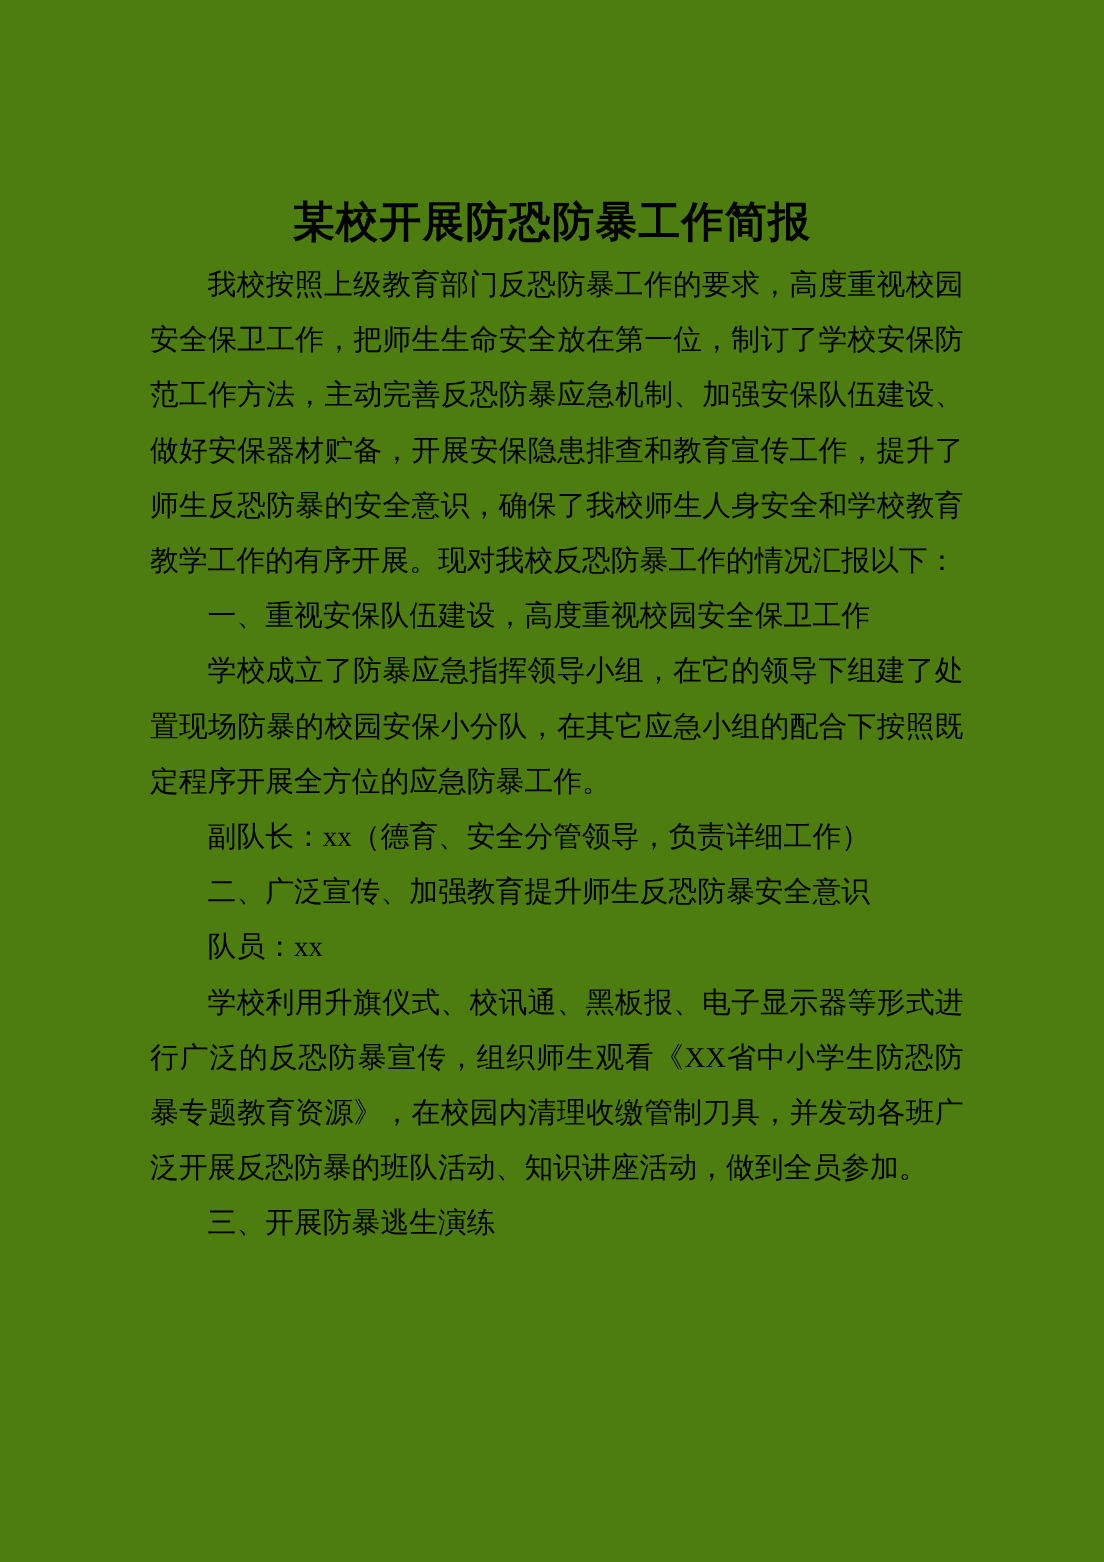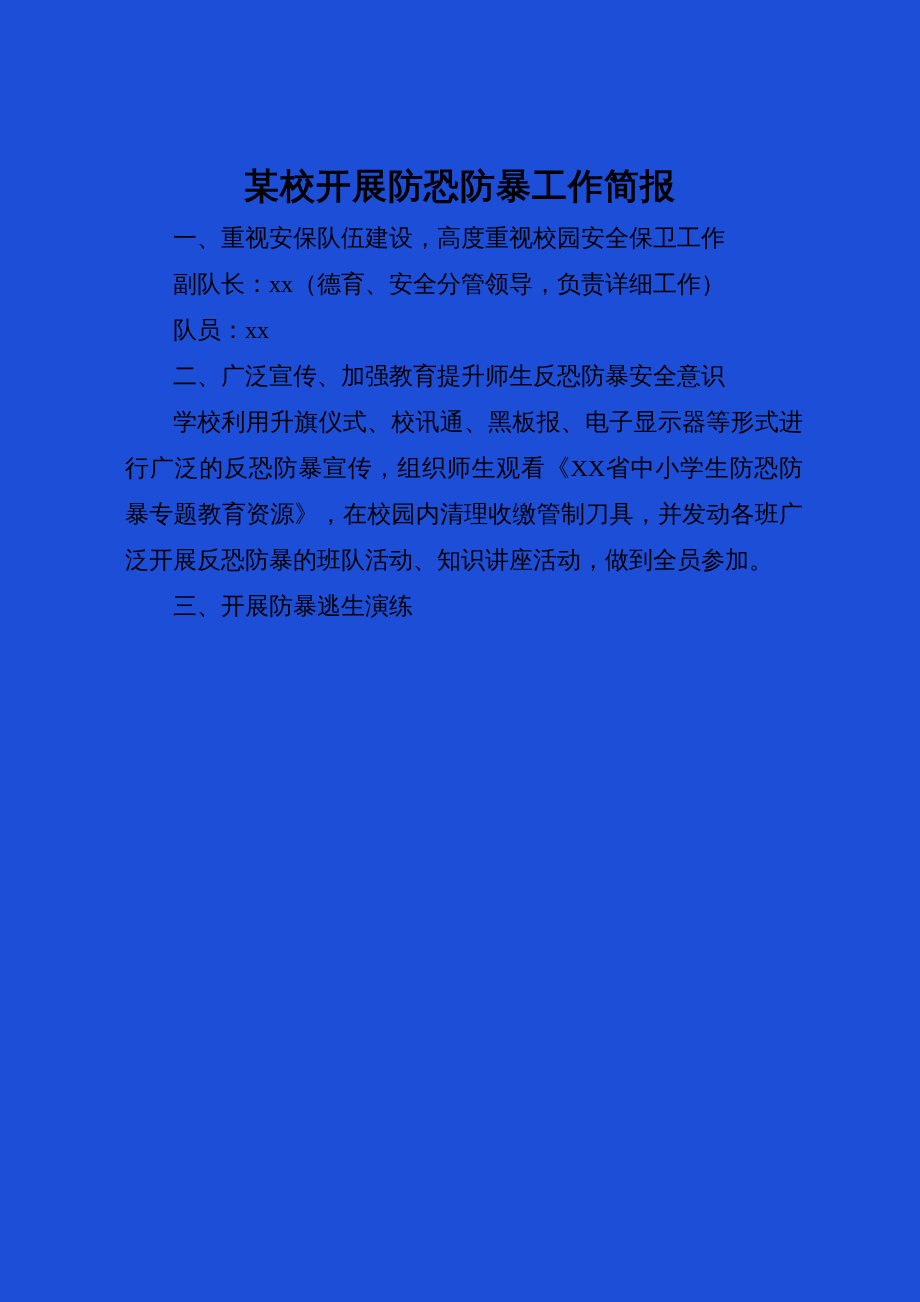--- a/index.html
+++ b/index.html
@@ -4,21 +4,21 @@
 <style>
   html, body {
     margin: 0;
     padding: 0;
     background: #ffffff;
   }
   .page {
     position: relative;
     width: 920px;
     height: 1302px;
-    background: #1d4ed8;
+    background: #4d7c0f;
     overflow: hidden;
   }
   .doc-title {
     margin: 163px 0 0 0;
     padding: 0;
     width: 920px;
     text-align: center;
     font-family: "Liberation Sans", sans-serif;
     font-weight: 700;
     font-size: 35px;
@@ -41,20 +41,22 @@
     text-indent: 2em;
     word-break: break-all;
   }
 </style>
 </head>
 <body>
 
 <div class="page">
   <h1 class="doc-title">某校开展防恐防暴工作简报</h1>
   <div class="doc-body" id="doc-body">
+      <p>我校按照上级教育部门反恐防暴工作的要求，高度重视校园安全保卫工作，把师生生命安全放在第一位，制订了学校安保防范工作方法，主动完善反恐防暴应急机制、加强安保队伍建设、做好安保器材贮备，开展安保隐患排查和教育宣传工作，提升了师生反恐防暴的安全意识，确保了我校师生人身安全和学校教育教学工作的有序开展。现对我校反恐防暴工作的情况汇报以下：</p>
       <p>一、重视安保队伍建设，高度重视校园安全保卫工作</p>
+      <p>学校成立了防暴应急指挥领导小组，在它的领导下组建了处置现场防暴的校园安保小分队，在其它应急小组的配合下按照既定程序开展全方位的应急防暴工作。</p>
       <p>副队长：xx（德育、安全分管领导，负责详细工作）</p>
+      <p>二、广泛宣传、加强教育提升师生反恐防暴安全意识</p>
       <p>队员：xx</p>
-      <p>二、广泛宣传、加强教育提升师生反恐防暴安全意识</p>
       <p>学校利用升旗仪式、校讯通、黑板报、电子显示器等形式进行广泛的反恐防暴宣传，组织师生观看《XX省中小学生防恐防暴专题教育资源》，在校园内清理收缴管制刀具，并发动各班广泛开展反恐防暴的班队活动、知识讲座活动，做到全员参加。</p>
       <p>三、开展防暴逃生演练</p>
     </div>
 </div>
 
 </body></html>

